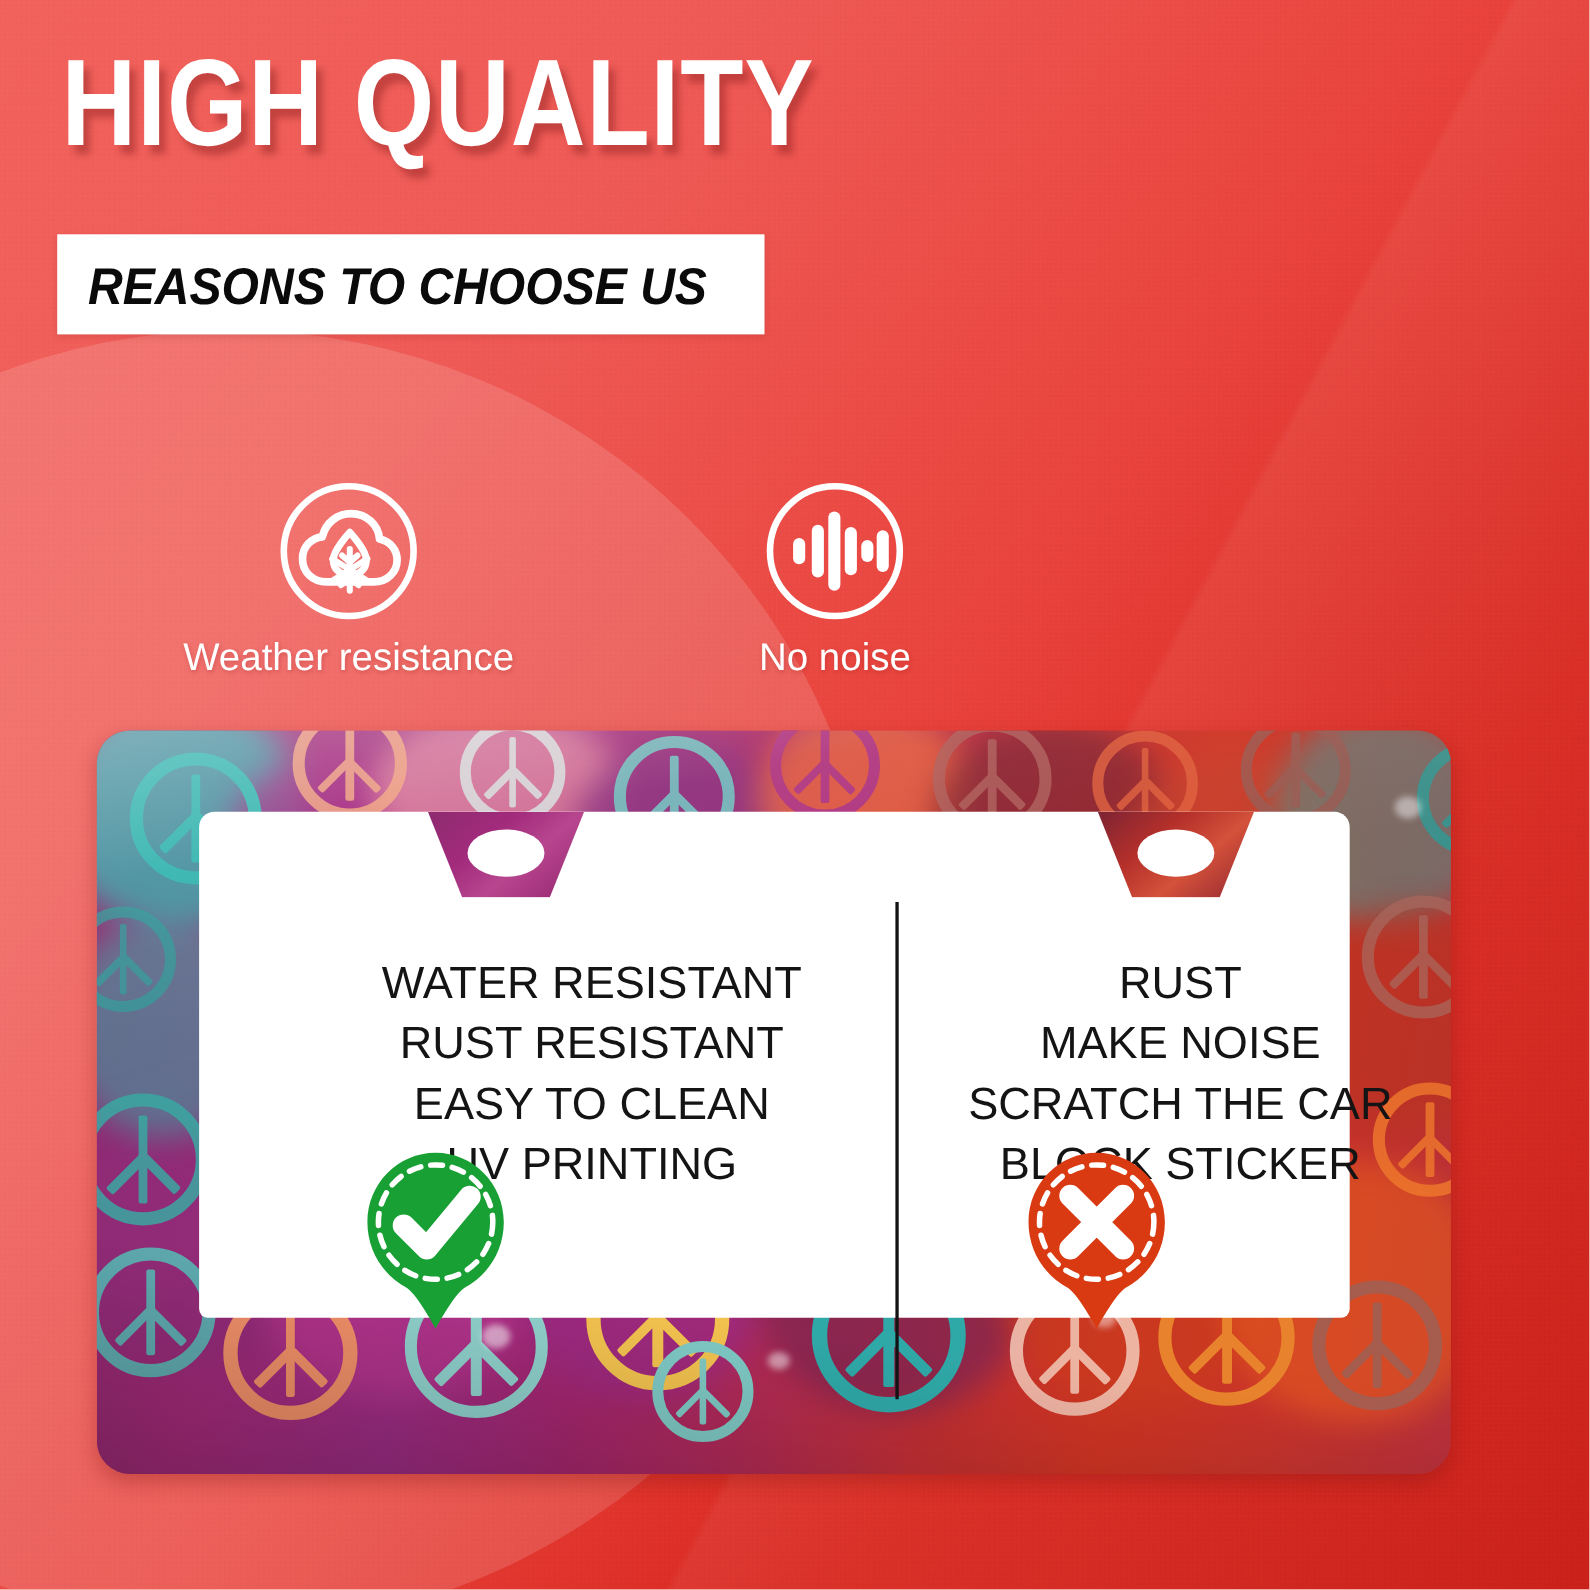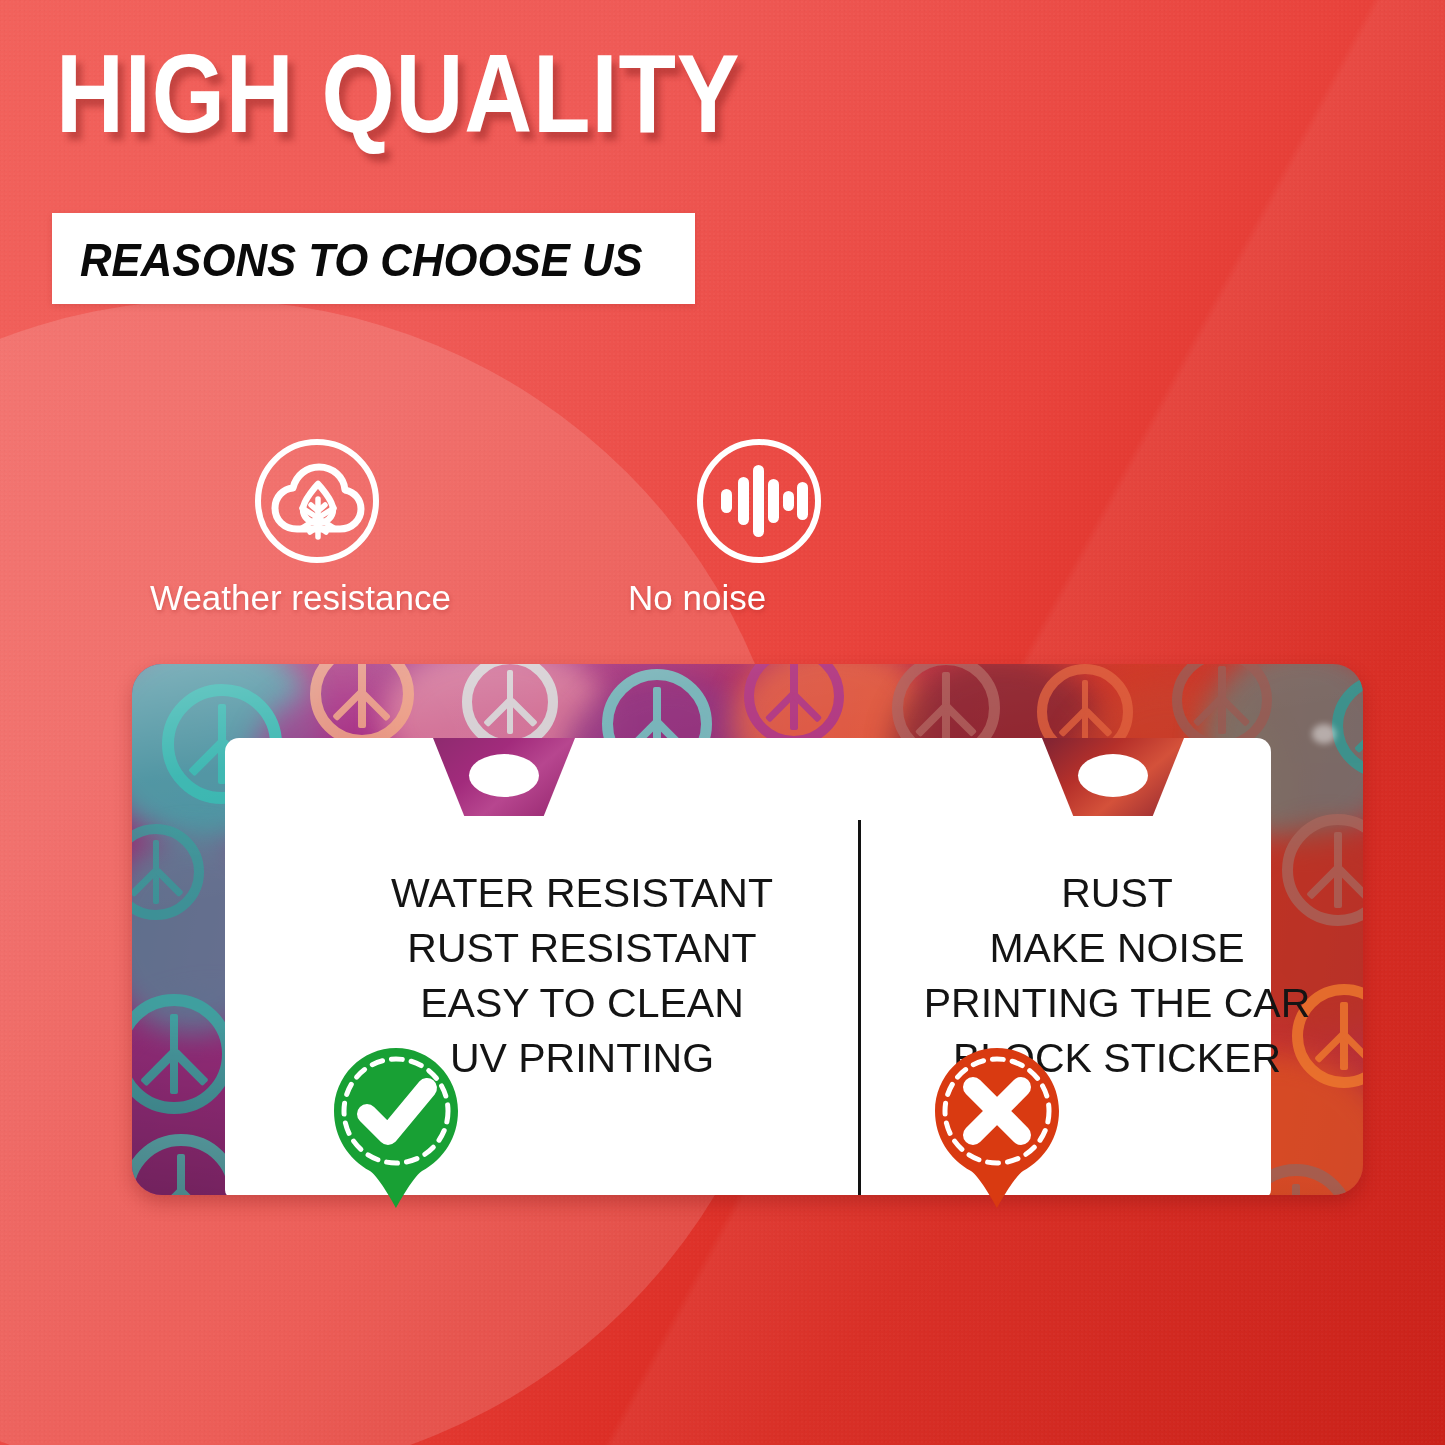--- a/index.html
+++ b/index.html
@@ -99,20 +99,21 @@
   .features {
     position: absolute;
     left: 0;
     top: 437px;
     width: 1445px;
     height: 210px;
   }
   .feature {
     position: absolute;
     top: 0;
+    text-align: center;
     color: #ffffff;
   }
   .feature .circle {
     width: 128px;
     height: 128px;
     margin: 0 auto;
   }
   .feature .flabel {
     margin-top: 13px;
     font-size: 35px;
@@ -124,22 +125,21 @@
   #feat-0 { left: 150px; width: 334px; }
   #feat-1 { left: 628px; width: 262px; }
   #feat-2 { left: 965px; width: 336px; }
 
   
   .plate-wrap {
     position: absolute;
     left: 88px;
     top: 664px;
     width: 1231px;
-    height: 531px;
-    margin-left: 44px;
+    height: 676px;
   }
   .plate-frame {
     position: absolute;
     inset: 0;
     border-radius: 30px;
     overflow: hidden;
     box-shadow: 0 8px 18px rgba(120,15,15,0.30);
   }
   
   .plate-art {
@@ -512,21 +512,21 @@
         <div class="col" id="col-pro">
           <div class="line">WATER RESISTANT</div>
           <div class="line">RUST RESISTANT</div>
           <div class="line">EASY TO CLEAN</div>
           <div class="line">UV PRINTING</div>
         </div>
 
         <div class="col" id="col-con">
           <div class="line">RUST</div>
           <div class="line">MAKE NOISE</div>
-          <div class="line">PRINTING THE CAR</div>
+          <div class="line">SCRATCH THE CAR</div>
           <div class="line">BLOCK STICKER</div>
         </div>
 
       </div>
     </div>
   </div>
 
   <div class="pin" id="pin-pro">
     <svg viewBox="0 0 152 178" width="152" height="178">
       <path d="M76 176 C76 176 60 146 50 139 C28 127 14 105 14 79 C14 44 42 16 76 16

